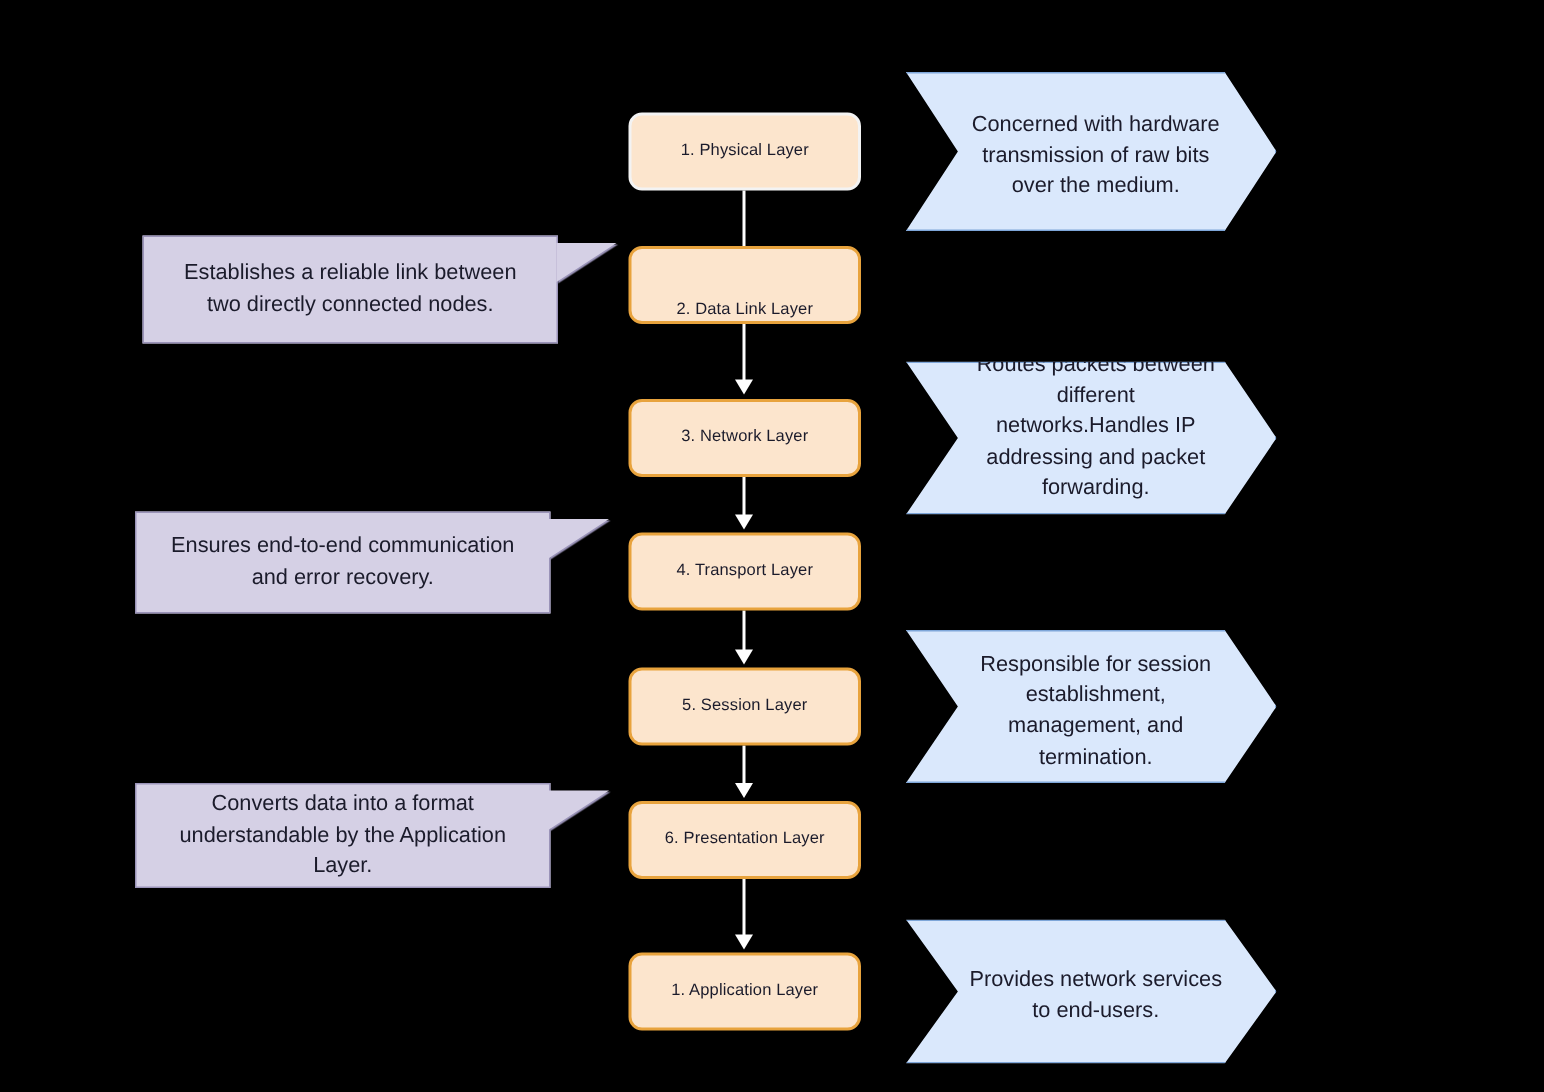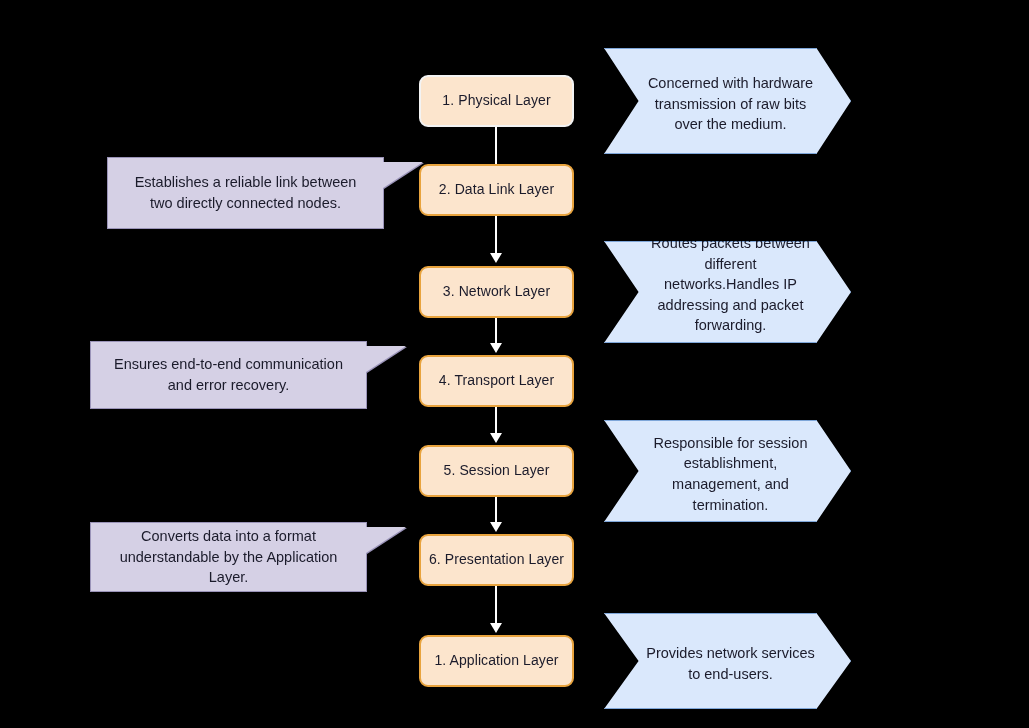--- a/index.html
+++ b/index.html
@@ -11,21 +11,21 @@
   
   .layer-box{
     position:absolute;
     box-sizing:border-box;
     display:flex;align-items:center;justify-content:center;
     text-align:center;
     background:#fce5cd;
     border:2px solid #e8a33d;
     border-radius:9px;
     color:#1b1b2b;
-    font-size:14px;
+    font-size:11px;
     line-height:1.25;
     letter-spacing:.1px;
     padding:0 6px;
   }
   .layer-box.first{ border-color:#f3f3f3; }
 
   
   .conn{position:absolute;width:2px;background:#ffffff;}
   .arrowhead{
     position:absolute;width:0;height:0;
@@ -93,21 +93,21 @@
   <div class="conn" style="left:495px;top:497px;height:27px;"></div>
   <div class="arrowhead" style="left:490px;top:522px;"></div>
 
   <div class="conn" style="left:495px;top:586px;height:39px;"></div>
   <div class="arrowhead" style="left:490px;top:623px;"></div>
 
   <div class="layer-box first" style="left:419px;top:75px;width:155px;height:52px;">
     <span>1. Physical Layer</span>
   </div>
 
-  <div class="layer-box" style="left:419px;top:164px;width:155px;height:52px;">
+  <div class="layer-box" style="left:419px;top:164px;width:155px;height:52px;align-items:flex-end;">
     <span>2. Data Link Layer</span>
   </div>
 
   <div class="layer-box" style="left:419px;top:266px;width:155px;height:52px;">
     <span>3. Network Layer</span>
   </div>
 
   <div class="layer-box" style="left:419px;top:355px;width:155px;height:52px;">
     <span>4. Transport Layer</span>
   </div>
@@ -133,21 +133,21 @@
   </div>
 
   <div class="callout-right" style="left:604px;top:420px;width:247px;height:102px;">
     <span>Responsible for session establishment, management, and termination.</span>
   </div>
 
   <div class="callout-right" style="left:604px;top:613px;width:247px;height:96px;">
     <span>Provides network services to end-users.</span>
   </div>
 
-  <div class="callout-left" style="left:95px;top:157px;width:277px;height:72px;margin-left:12px;">
+  <div class="callout-left" style="left:95px;top:157px;width:277px;height:72px;">
     <span>Establishes a reliable link between two directly connected nodes.</span>
     <span class="tip"></span>
   </div>
 
   <div class="callout-left" style="left:90px;top:341px;width:277px;height:68px;">
     <span>Ensures end-to-end communication and error recovery.</span>
     <span class="tip"></span>
   </div>
 
   <div class="callout-left" style="left:90px;top:522px;width:277px;height:70px;">

